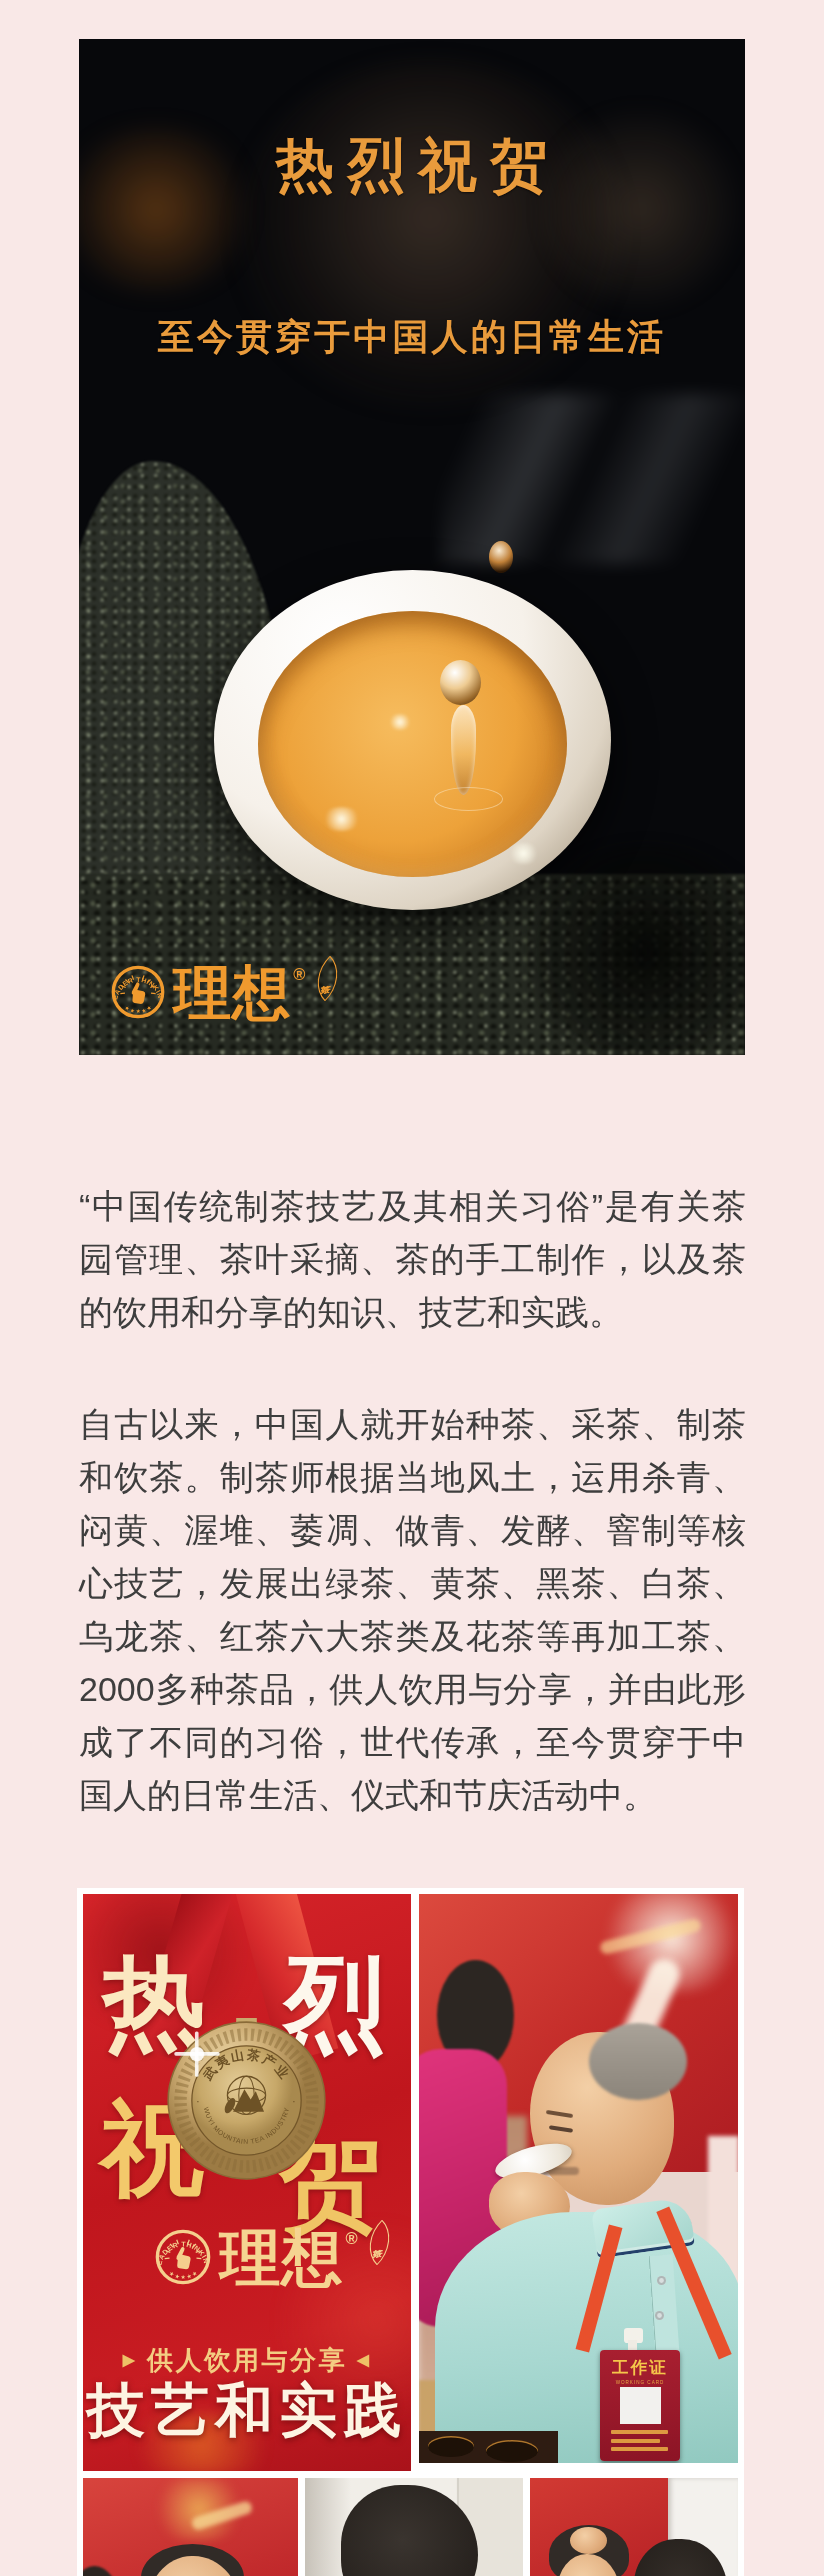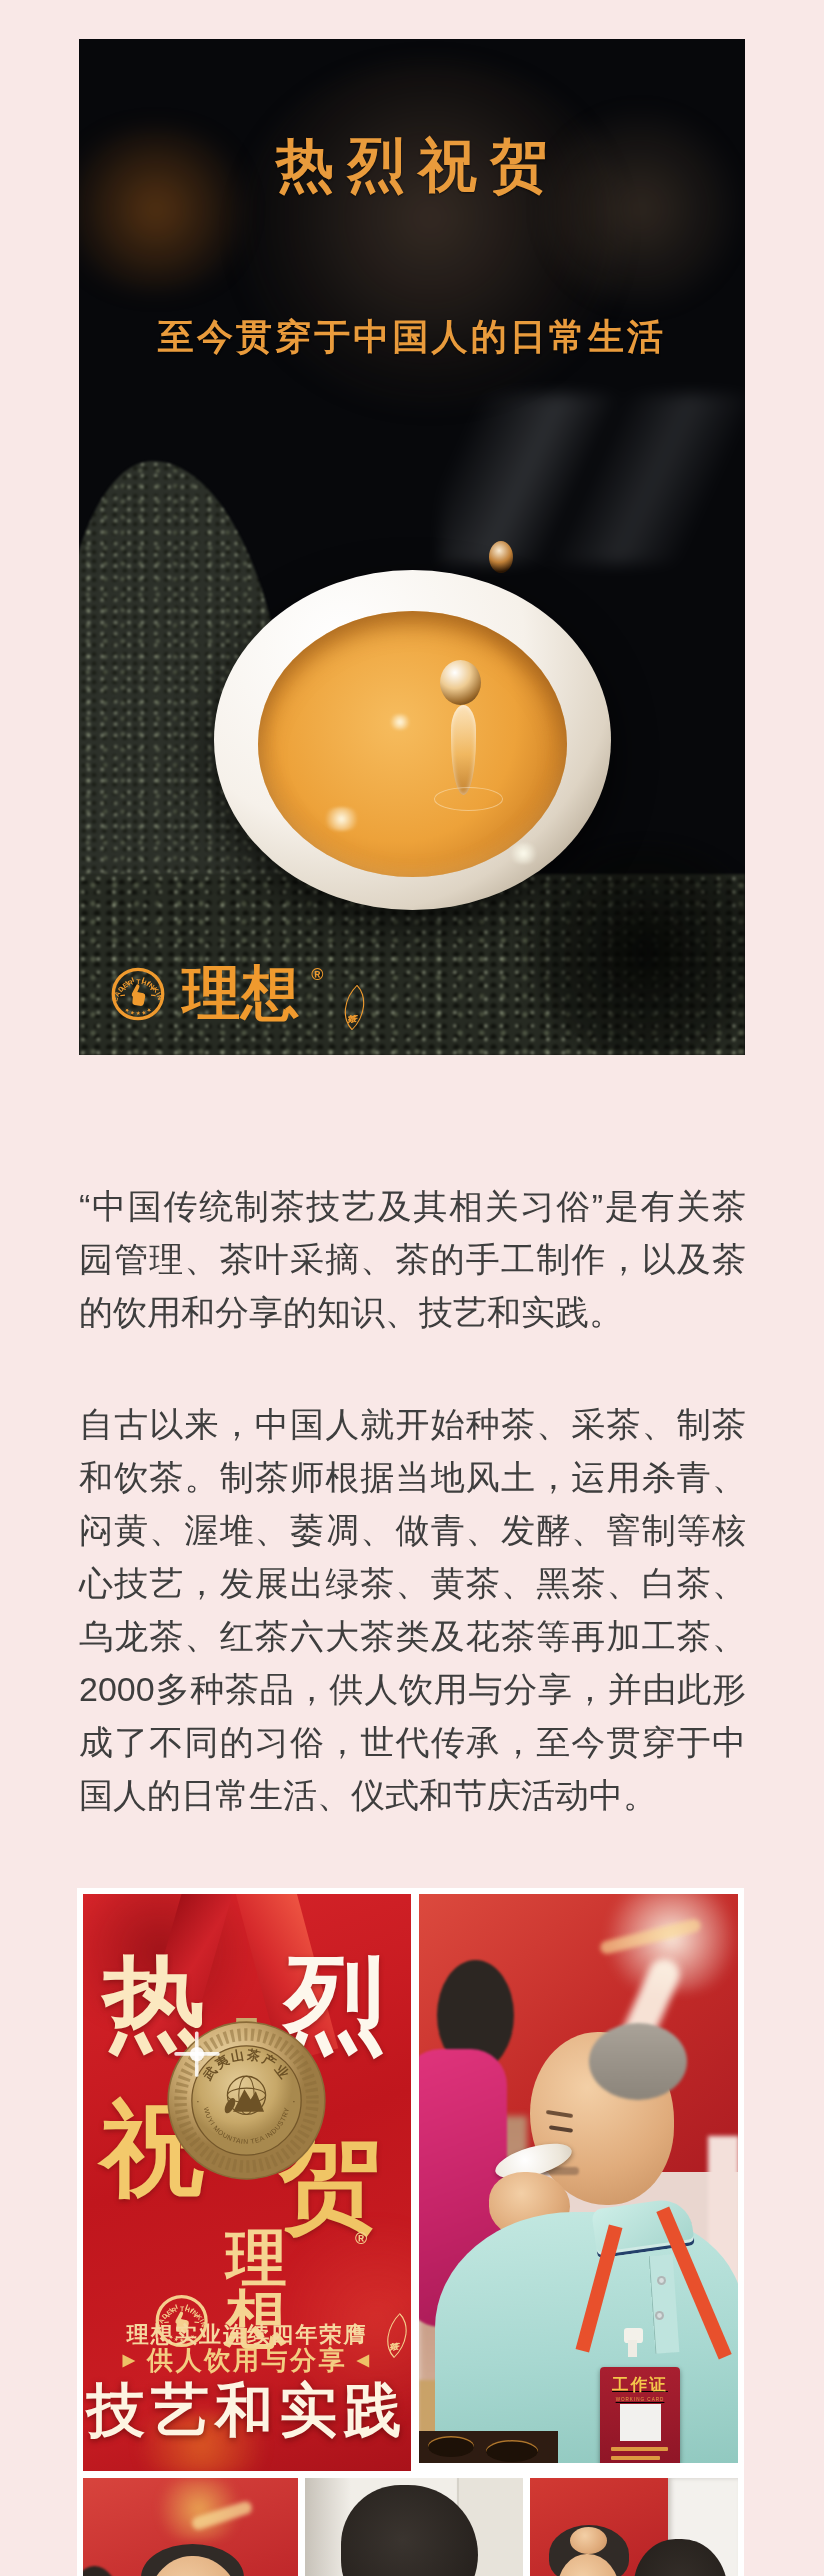--- a/index.html
+++ b/index.html
@@ -54,21 +54,21 @@
 
   .hero-title{position:absolute;left:0;top:88px;width:666px;text-align:center;
     font-family:"DejaVu Serif","Liberation Serif",serif;font-weight:700;
     font-size:58px;letter-spacing:13.4px;padding-left:13.4px;box-sizing:border-box;color:#e99b3c;
     text-shadow:0 1px 2.1px rgba(0,0,0,.6);}
   .hero-sub{position:absolute;left:0;width:666px;text-align:center;
     font-family:"DejaVu Serif","Liberation Serif",serif;font-weight:700;
     font-size:36px;letter-spacing:3.1px;color:#e99b3c;text-shadow:0 1px 2.1px rgba(0,0,0,.6);}
   .hs1{top:170px;} .hs2{top:225px;} .hs3{top:274px;}
 
-  .brandrow{position:absolute;display:flex;align-items:flex-end;gap:9px;}
+  .brandrow{position:absolute;display:flex;align-items:flex-start;}
   .hero-brand{left:31px;top:925px;color:#f09a2e;}
   .emblem{width:56px;height:56px;}
   .brand-name{font-size:58px;font-weight:800;letter-spacing:1px;line-height:1;margin-left:7.2px;
     font-family:"Liberation Sans",sans-serif;}
   .regmark{font-size:16.5px;font-weight:700;align-self:flex-start;margin:1px 0 0 2.1px;}
   .leaf{width:27px;height:27px;border:1.5px solid currentColor;border-radius:0 100% 0 100%;
     transform:rotate(45deg) scale(1,1.25);margin-left:7.2px;display:flex;align-items:center;justify-content:center;}
   .leaf span{transform:rotate(-45deg) scale(1,.8);font-size:8.8px;font-weight:700;letter-spacing:0;
     writing-mode:vertical-rl;line-height:1;}
 
@@ -157,21 +157,21 @@
   .pm-collar{position:absolute;left:175px;top:309px;width:98px;height:49px;border-radius:10.3px 31px 5.2px 5.2px;
     background:linear-gradient(150deg,#cdeee7,#a4d4cc);transform:rotate(-8deg);
     box-shadow:inset 0 -3.1px 0 #24406a, inset 0 -6.2px 0 #cfe9e4;}
   .pm-placket{position:absolute;left:233px;top:361px;width:24px;height:98px;background:#bfe4de;
     transform:rotate(-4deg);box-shadow:inset 1px 0 0 #8fbcb4;}
   .pm-btn{position:absolute;width:9.3px;height:9.3px;border-radius:50%;background:#d9dfdf;box-shadow:inset 0 0 0 2.1px #aeb6b6;}
   .pm-lanl{position:absolute;left:173px;top:330px;width:14px;height:129px;transform:rotate(15deg);}
   .pm-lanr{position:absolute;left:268px;top:309px;width:14px;height:160px;transform:rotate(-23deg);}
   .pm-clasp{position:absolute;left:205px;top:434px;width:18.5px;height:14.4px;background:#f3f1ea;border-radius:3.1px;}
   .pm-strap{position:absolute;left:209px;top:446px;width:9.3px;height:16.5px;background:#efece4;}
-  .pm-badge{left:181px;top:473px;width:80px;height:111px;position:absolute;text-decoration:underline;}
+  .pm-badge{left:181px;top:456px;width:80px;height:111px;position:absolute;}
   .pm-table{position:absolute;left:0;top:537px;width:139px;height:36px;background:#2e1c12;}
   .pm-bowl{position:absolute;border-radius:50%;background:#1d1107;box-shadow:inset 0 1.5px 0 rgba(235,160,60,.7);}
 
   
   .pa{left:6.2px;top:590px;width:215px;height:282px;background:linear-gradient(160deg,#d8443d,#b220260 55%,#ae1d24);}
   .pa-bg{position:absolute;left:0;top:0;width:215px;height:282px;background:linear-gradient(160deg,#d8443d,#bc2428 55%,#a81a20);}
   .pa-gold1{position:absolute;left:67px;top:0px;width:98px;height:62px;border-radius:40%;
     background:radial-gradient(circle, rgba(240,190,90,.8), transparent 72%);filter:blur(4.1px);}
   .pa-gold2{position:absolute;left:108px;top:31px;width:62px;height:13.4px;border-radius:6.2px;
     background:rgba(247,220,150,.75);transform:rotate(-18deg);filter:blur(2.1px);}
@@ -322,21 +322,20 @@
       <svg class="emblem" viewBox="0 0 112 112" width="58" height="58">
           <use href="#emblem"></use>
         </svg>
       <span class="brand-name">理想</span>
       <span class="regmark">®</span>
       <div class="leaf">
         <span>好茶</span>
       </div>
     </div>
 
-    <div class="card-line1">理想实业连续四年荣膺</div>
     <div class="card-line2">
       <span class="arr">▶</span>
       <span>供人饮用与分享</span>
       <span class="arr">◀</span>
     </div>
     <div class="card-glow"></div>
     <div class="card-line3">技艺和实践</div>
   </div>
 
   <div class="ph pmain">

